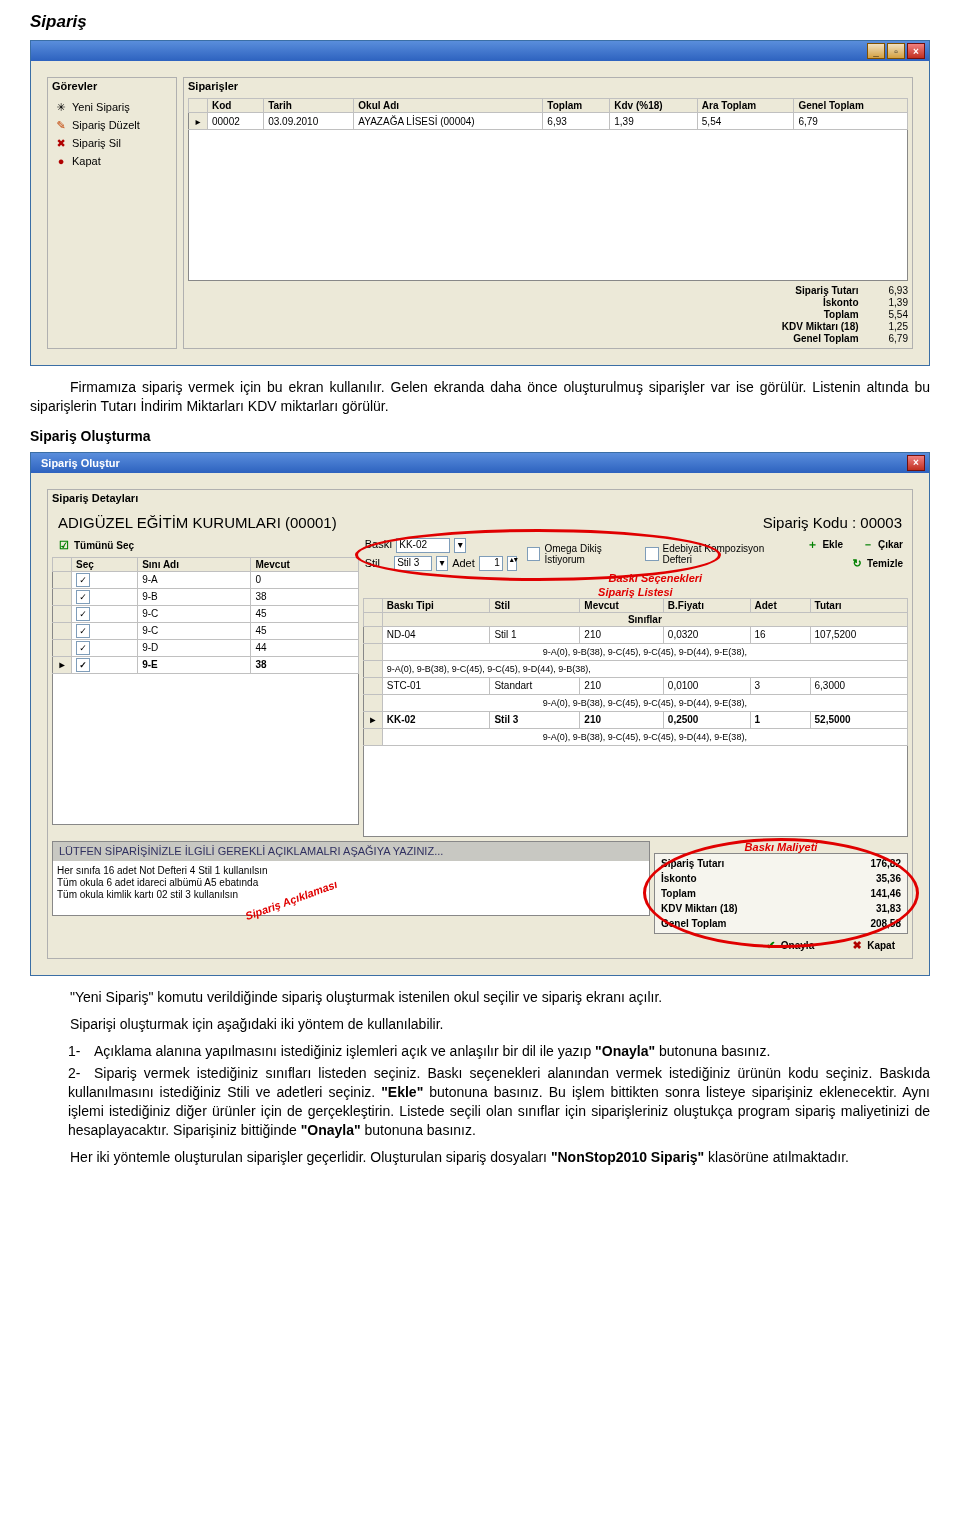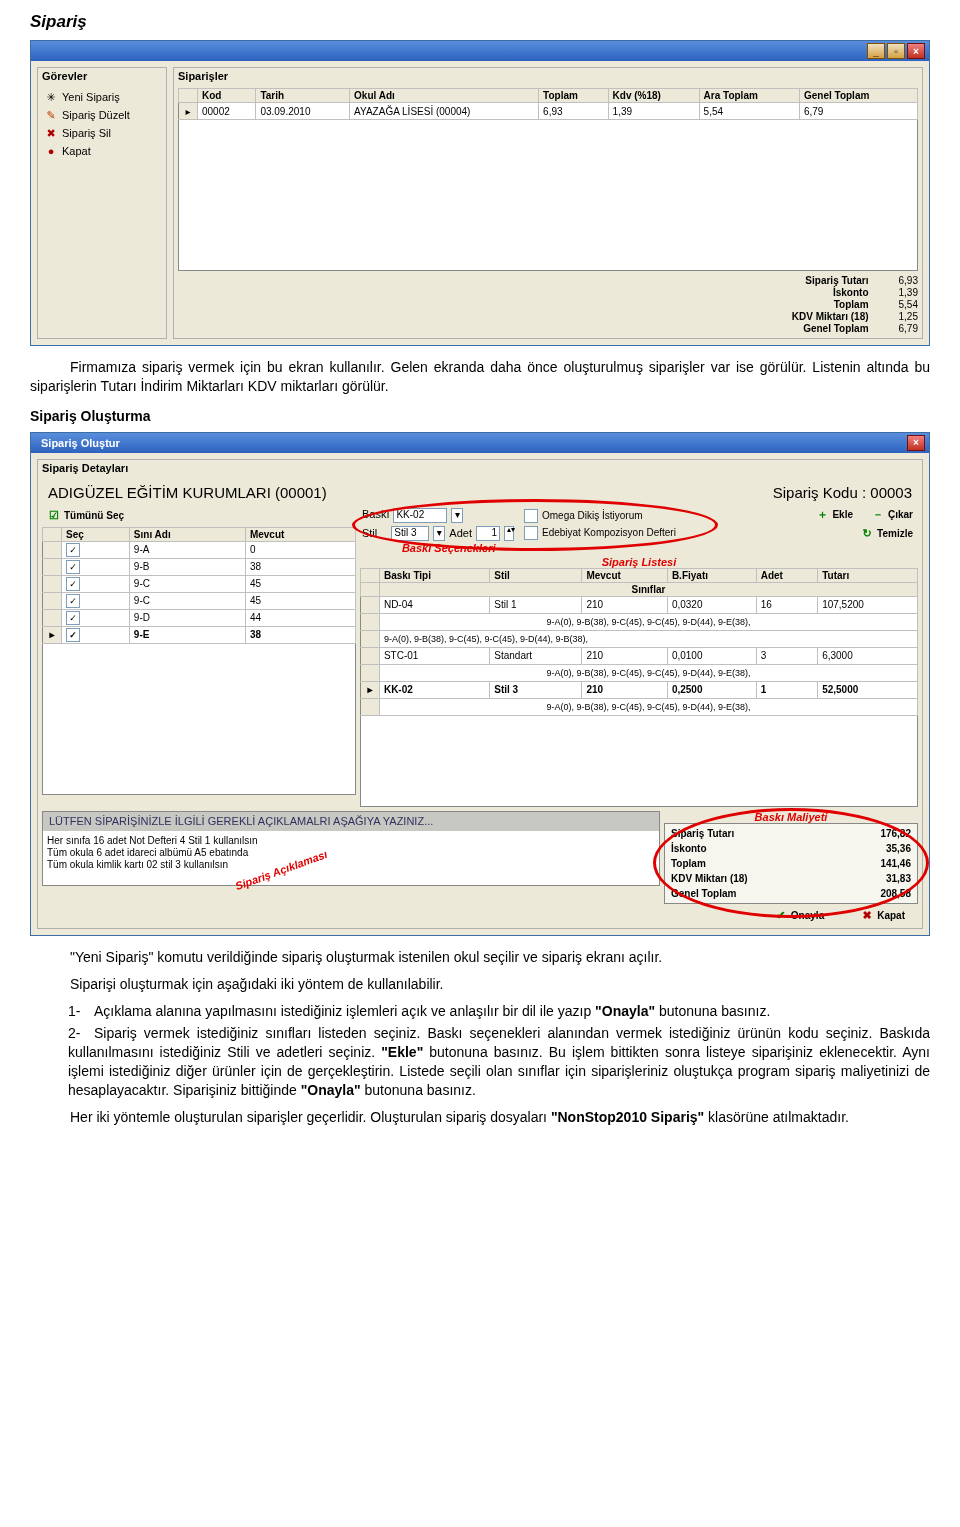--- a/index.html
+++ b/index.html
@@ -66,21 +66,21 @@
     justify-content: center;
     font-size: 10px;
     font-weight: bold;
   }
   .titlebar .ctl.red {
     background: linear-gradient(#f08080, #c03020);
     border-color: #701010;
     color: #fff;
   }
   .content {
-    padding: 6px;
+    padding: 16px;
   }
   
   .s1-body {
     display: flex;
     gap: 6px;
   }
   .groupbox {
     border: 1px solid #b0b0b0;
     background: #ece9d8;
     padding: 4px;
@@ -423,21 +423,21 @@
                   <span class="small-input" style="width:54px;">KK-02</span>
                     <span class="small-input" style="width:12px;text-align:center;">▾</span>
                 </div>
                 <div style="display:flex;align-items:center;gap:4px;">
                   <span>Stil</span>&nbsp;&nbsp;
                   <span class="small-input" style="width:38px;">Stil 3</span><span class="small-input" style="width:12px;text-align:center;">▾</span>
                   <span>Adet</span>
                   <span class="small-input" style="width:24px;text-align:right;">1</span><span class="small-input" style="width:10px;font-size:8px;line-height:6px;">▴▾</span>
                 </div>
               </div>
-              <div style="display:flex;flex-direction:column;gap:3px;font-size:10px;">
+              <div style="display:flex;flex-direction:row;gap:3px;font-size:10px;">
                 <label style="display:flex;align-items:center;gap:4px;">
                     <span class="checkbox"></span>
                     <span>Omega Dikiş İstiyorum</span>
                   </label>
                 <label style="display:flex;align-items:center;gap:4px;">
                     <span class="checkbox"></span>
                     <span>Edebiyat Kompozisyon Defteri</span>
                   </label>
               </div>
               <div style="display:flex;flex-direction:column;gap:3px;margin-left:auto;">
@@ -452,21 +452,21 @@
                     </span>
                 </div>
                 <div style="display:flex;justify-content:flex-end;">
                   <span class="btn">
                       <span class="glyph" style="color:#008000;">↻</span>
                       <span>Temizle</span>
                     </span>
                 </div>
               </div>
             </div>
-            <div class="redtext" style="text-align:left;padding-left:40px;">Baskı Seçenekleri</div>
+            <div class="redtext" style="text-align:center;padding-left:40px;">Baskı Seçenekleri</div>
             <div class="redoval" style="left:-8px;top:-6px;width:360px;height:46px;border-radius:50%/50%;"></div>
           </div>
 
           <div class="redtext" style="text-align:center;">Sipariş Listesi</div>
 
           <table class="grid siparis-listesi">
             <tbody>
                 <tr>
               <th class="rowind"></th>
               <th>Baskı Tipi</th>

